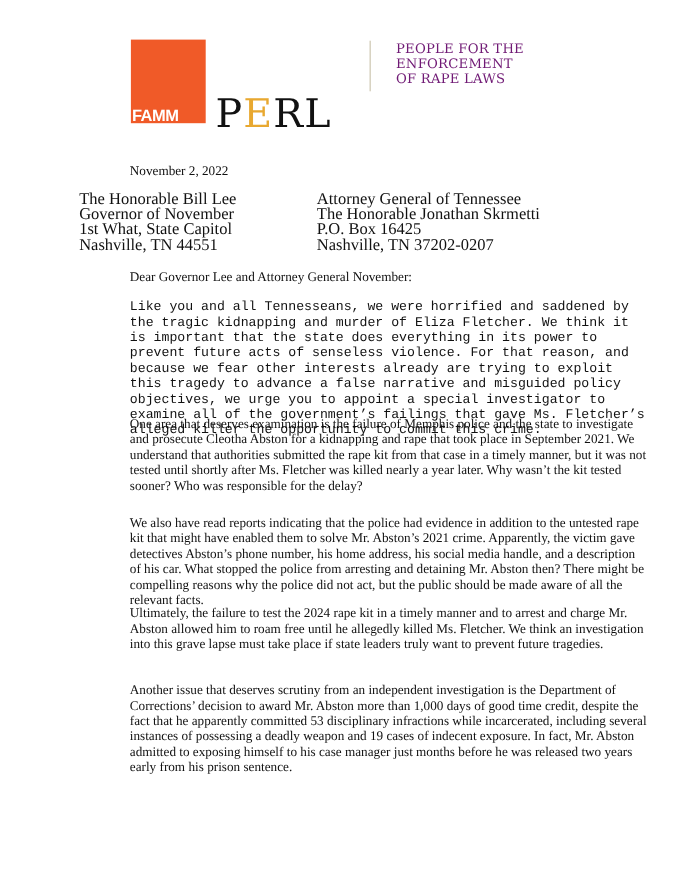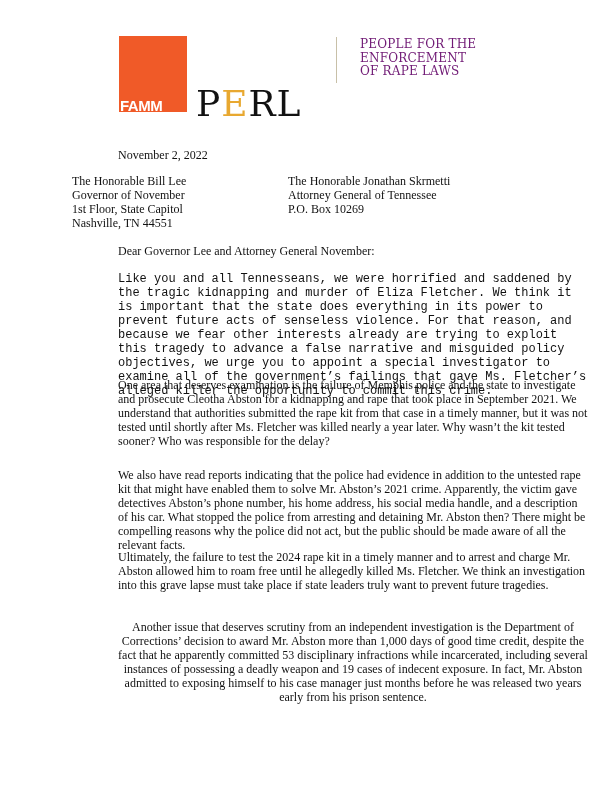--- a/index.html
+++ b/index.html
@@ -11,57 +11,58 @@
                     font-family: "Liberation Sans", sans-serif; font-weight: bold;
                     font-size: 15px; letter-spacing: -0.5px; line-height: 15px; }
   .logo-perl { position: absolute; left: 196px; top: 32px; font-family: "DejaVu Serif", serif;
                font-size: 36px; line-height: 56px; letter-spacing: 1px; color: #111111; font-weight: normal; margin-top: 44px; }
   .logo-perl .accent { color: #e8a830; }
   .logo-divider { position: absolute; left: 336px; top: 37px; width: 1px; height: 46px; background: #c8c0a8; }
   .logo-tag { position: absolute; left: 360px; top: 38px; font-family: "DejaVu Serif", serif;
               font-size: 12px; line-height: 13.5px; color: #701a75; letter-spacing: 0.2px; }
   .text { position: absolute; left: 72px; width: 470px; font-size: 12px; line-height: 14px; margin-left: 46px; }
   .date { top: 148px; }
-  .addr { position: absolute; top: 174px; font-size: 12px; line-height: 14px; }
+  .addr { position: absolute; top: 174px; font-size: 15px; line-height: 14px; }
   .addr.left { left: 72px; }
   .addr.right { left: 288px; }
   .salutation { top: 244px; }
   .para { text-align: left; }
   .p1 { top: 272px; font-family: Liberation Mono, monospace; }
   .p2 { top: 378px; }
   .p3 { top: 468px; }
   .p4 { top: 550px; }
-  .p5 { top: 620px; text-align: center; }
+  .p5 { top: 620px; }
 </style>
 </head>
 <body>
 
 <div class="logo-famm">
   <span>FAMM</span>
 </div>
 <div class="logo-perl"><span>P</span><span class="accent">E</span><span>RL</span></div>
 <div class="logo-divider"></div>
 <div class="logo-tag">
   <div>PEOPLE FOR THE</div>
   <div>ENFORCEMENT</div>
   <div>OF RAPE LAWS</div>
 </div>
 
 <div class="text date">November 2, 2022</div>
 
 <div class="addr left">
   <div>The Honorable Bill Lee</div>
   <div>Governor of November</div>
-  <div>1st Floor, State Capitol</div>
+  <div>1st What, State Capitol</div>
   <div>Nashville, TN 44551</div>
 </div>
 <div class="addr right">
+  <div>Attorney General of Tennessee</div>
   <div>The Honorable Jonathan Skrmetti</div>
-  <div>Attorney General of Tennessee</div>
-  <div>P.O. Box 10269</div>
+  <div>P.O. Box 16425</div>
+  <div>Nashville, TN 37202-0207</div>
 </div>
 
 <div class="text salutation">Dear Governor Lee and Attorney General November:</div>
 
 <div class="text para p1">Like you and all Tennesseans, we were horrified and saddened by the tragic kidnapping and murder of Eliza Fletcher. We think it is important that the state does everything in its power to prevent future acts of senseless violence. For that reason, and because we fear other interests already are trying to exploit this tragedy to advance a false narrative and misguided policy objectives, we urge you to appoint a special investigator to examine all of the government’s failings that gave Ms. Fletcher’s alleged killer the opportunity to commit this crime.</div>
 <div class="text para p2">One area that deserves examination is the failure of Memphis police and the state to investigate and prosecute Cleotha Abston for a kidnapping and rape that took place in September 2021. We understand that authorities submitted the rape kit from that case in a timely manner, but it was not tested until shortly after Ms. Fletcher was killed nearly a year later. Why wasn’t the kit tested sooner? Who was responsible for the delay?</div>
 <div class="text para p3">We also have read reports indicating that the police had evidence in addition to the untested rape kit that might have enabled them to solve Mr. Abston’s 2021 crime. Apparently, the victim gave detectives Abston’s phone number, his home address, his social media handle, and a description of his car. What stopped the police from arresting and detaining Mr. Abston then? There might be compelling reasons why the police did not act, but the public should be made aware of all the relevant facts.</div>
 <div class="text para p4">Ultimately, the failure to test the 2024 rape kit in a timely manner and to arrest and charge Mr. Abston allowed him to roam free until he allegedly killed Ms. Fletcher. We think an investigation into this grave lapse must take place if state leaders truly want to prevent future tragedies.</div>
 <div class="text para p5">Another issue that deserves scrutiny from an independent investigation is the Department of Corrections’ decision to award Mr. Abston more than 1,000 days of good time credit, despite the fact that he apparently committed 53 disciplinary infractions while incarcerated, including several instances of possessing a deadly weapon and 19 cases of indecent exposure. In fact, Mr. Abston admitted to exposing himself to his case manager just months before he was released two years early from his prison sentence.</div>
 

